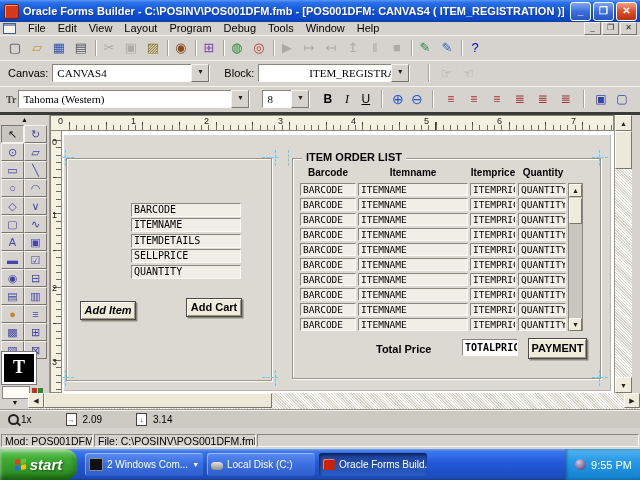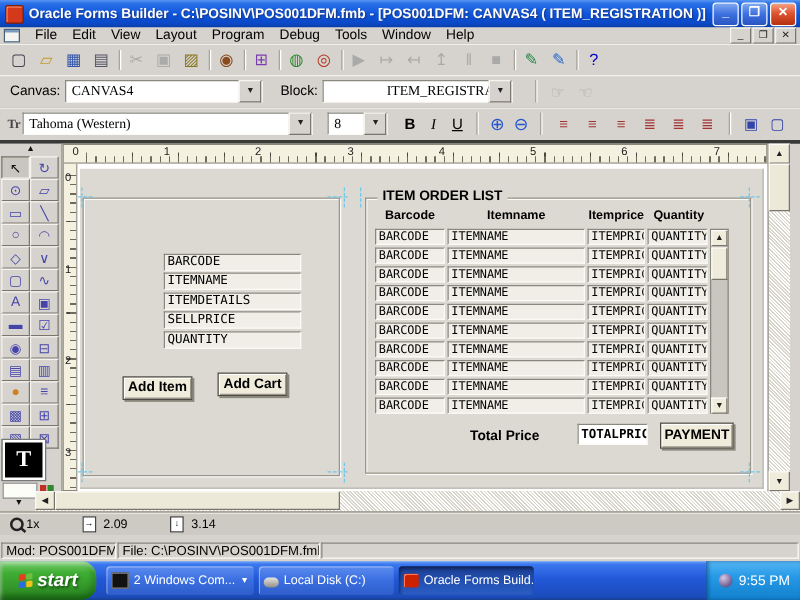--- a/index.html
+++ b/index.html
@@ -118,22 +118,22 @@
   .fld-label{height:13px;font-weight:bold;font-size:11px;text-align:right;line-height:13px;}
   .field{background:#f0eee6;border:1px solid;border-color:#8a877f #fbfaf6 #fbfaf6 #8a877f;
     font-size:10px;line-height:12px;padding:0 2px;box-sizing:border-box;overflow:hidden;
     font-family:"DejaVu Sans Mono","Liberation Mono",monospace;white-space:nowrap;}
   #form-labels .fld-label{position:absolute;left:6px;width:118px;}
   #form-fields .field{position:absolute;left:64px;width:110px;height:14px;}
 
   .form-btn{background:#efecdc;border:1px solid #4d4a45;
     box-shadow:inset 1px 1px 0 #fff, inset -1px -1px 0 #9a9588, 1.5px 1.5px 0 #8a877c;
     font-weight:bold;font-size:11px;text-align:center;}
-  #add-item-btn{left:31px;top:142px;width:54px;height:17px;line-height:17px;}
-  #add-cart-btn{left:107px;top:139px;width:54px;height:17px;line-height:17px;}
+  #add-item-btn{left:13px;top:142px;width:54px;height:17px;line-height:17px;font-style:italic;}
+  #add-cart-btn{left:119px;top:139px;width:54px;height:17px;line-height:17px;}
 
   
   #ol-headers{left:236px;top:32px;width:268px;height:13px;font-weight:bold;font-size:10px;}
   .olh{position:absolute;text-align:center;}
   .olh.c1{left:0;width:56px;} .olh.c2{left:58px;width:110px;}
   .olh.c3{left:170px;width:46px;} .olh.c4{left:218px;width:50px;}
   #ol-rows{left:236px;top:48px;width:268px;}
   .ol-row{position:relative;height:13px;margin-bottom:2px;}
   .ol-row .field{position:absolute;height:13px;font-size:9.5px;line-height:11px;}
   .ol-row .c1{left:0;width:56px;} .ol-row .c2{left:58px;width:110px;}

